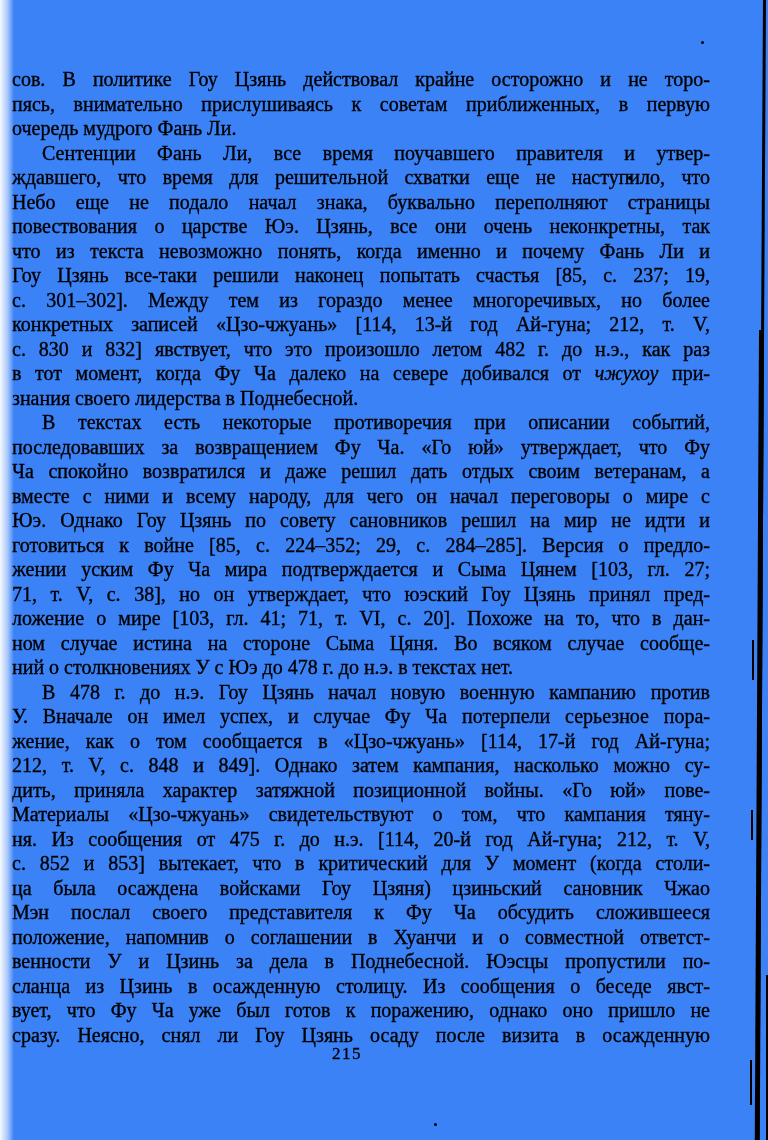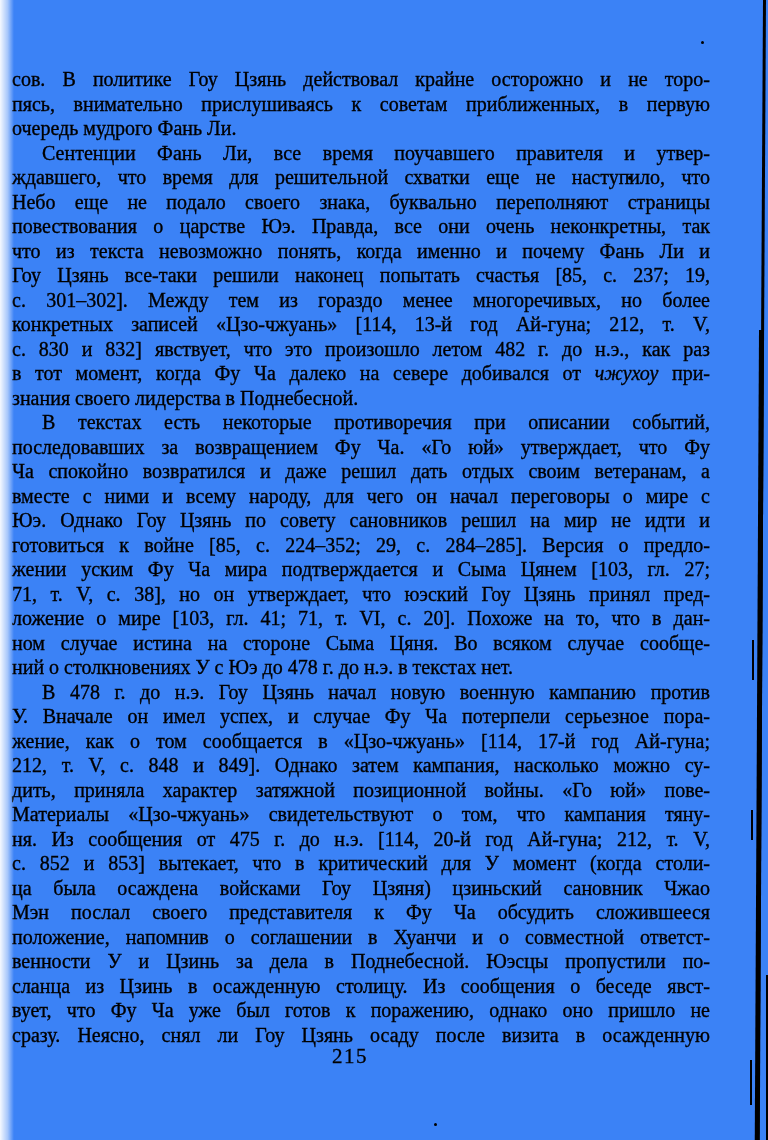--- a/index.html
+++ b/index.html
@@ -30,21 +30,21 @@
     text-align: justify;
     text-align-last: justify;
     overflow: visible;
   }
   .line-indent { text-indent: 30px; }
   .line-last { text-align-last: left; }
   .line i { font-style: italic; }
   .page-number {
     position: absolute;
     left: 332px; top: 1044px;
-    font-size: 21px;
+    font-size: 17px;
     letter-spacing: 1.5px;
     -webkit-text-stroke: 0.3px currentColor;
   }
   
   .vline { position: absolute; background: #000; }
   .vline1 { left: 763px; top: 0; width: 2.5px; height: 1141px;
             transform-origin: 0 0; transform: rotate(0.33deg); }
   .vline2 { left: 759px; top: 330px; width: 4.5px; height: 811px;
             transform-origin: 0 0; transform: rotate(0.30deg); }
   .vline3 { left: 766px; top: 975px; width: 2px; height: 165px; }
@@ -74,22 +74,22 @@
 
   <div class="text-block" id="text-block">
       <div class="para">
         <div class="line">сов. В политике Гоу Цзянь действовал крайне осторожно и не торо-</div>
         <div class="line">пясь, внимательно прислушиваясь к советам приближенных, в первую</div>
         <div class="line line-last">очередь мудрого Фань Ли.</div>
       </div>
       <div class="para">
         <div class="line line-indent">Сентенции Фань Ли, все время поучавшего правителя и утвер-</div>
         <div class="line">ждавшего, что время для решительной схватки еще не наступило, что</div>
-        <div class="line">Небо еще не подало своего знака, буквально переполняют страницы</div>
-        <div class="line">повествования о царстве Юэ. Правда, все они очень неконкретны, так</div>
+        <div class="line">Небо еще не подало начал знака, буквально переполняют страницы</div>
+        <div class="line">повествования о царстве Юэ. Цзянь, все они очень неконкретны, так</div>
         <div class="line">что из текста невозможно понять, когда именно и почему Фань Ли и</div>
         <div class="line">Гоу Цзянь все-таки решили наконец попытать счастья [85, с. 237; 19,</div>
         <div class="line">с. 301–302]. Между тем из гораздо менее многоречивых, но более</div>
         <div class="line">конкретных записей «Цзо-чжуань» [114, 13-й год Ай-гуна; 212, т. V,</div>
         <div class="line">с. 830 и 832] явствует, что это произошло летом 482 г. до н.э., как раз</div>
         <div class="line">в тот момент, когда Фу Ча далеко на севере добивался от <i>чжухоу</i> при-</div>
         <div class="line line-last">знания своего лидерства в Поднебесной.</div>
       </div>
       <div class="para">
         <div class="line line-indent">В текстах есть некоторые противоречия при описании событий,</div>

